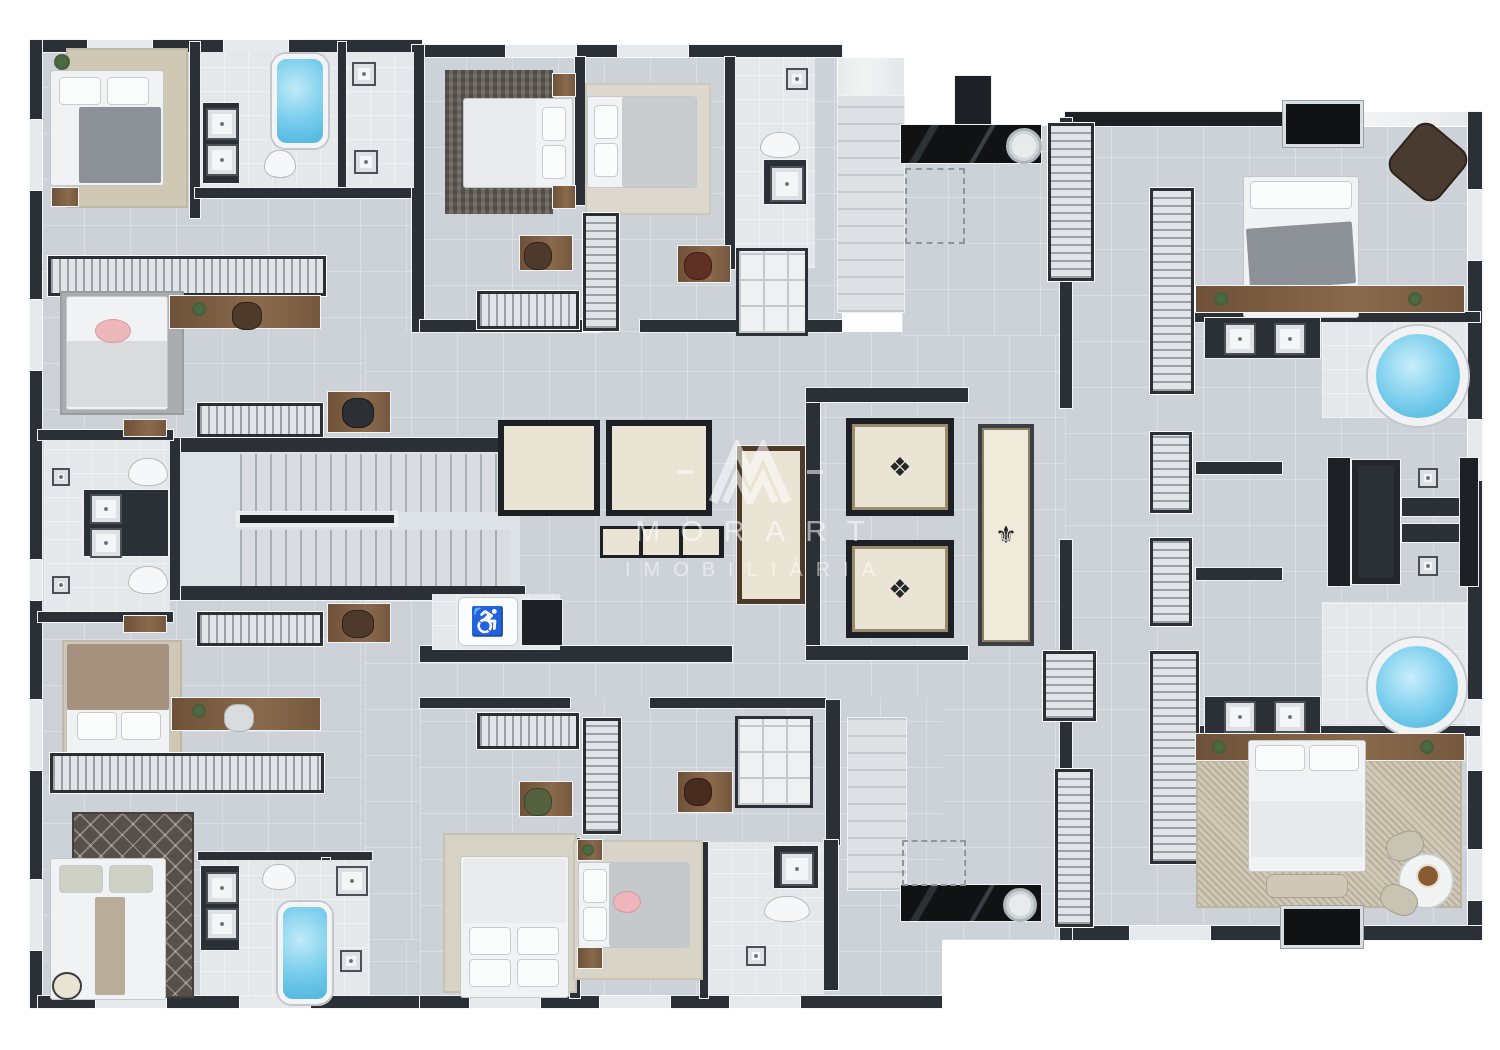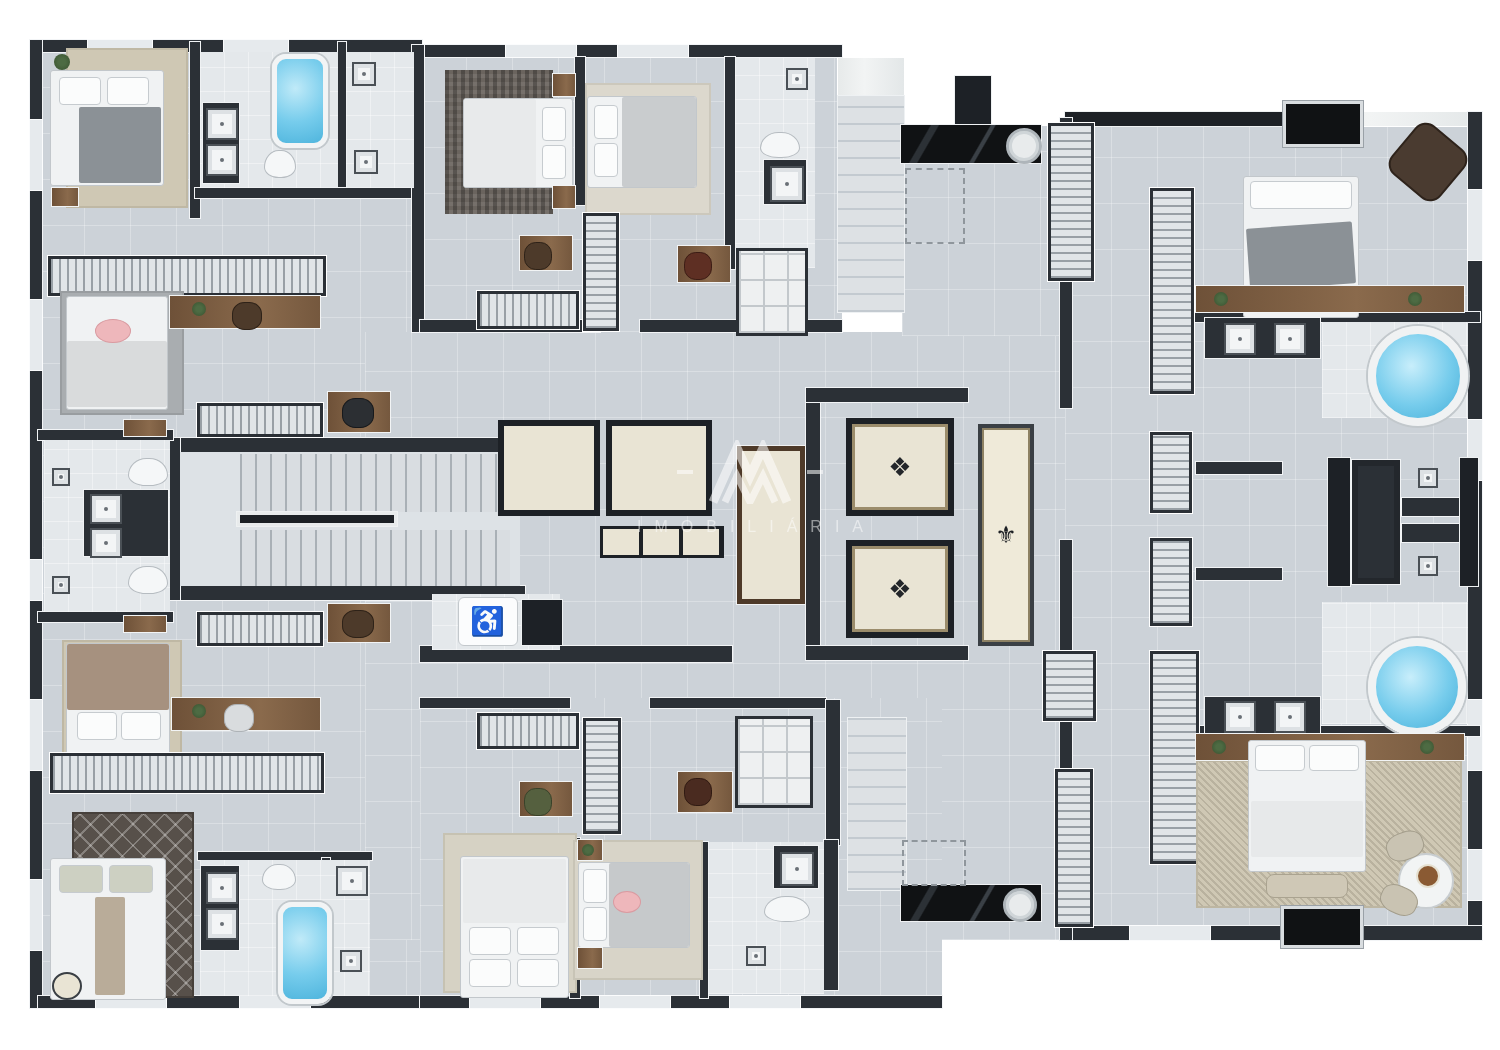--- a/index.html
+++ b/index.html
@@ -50,21 +50,21 @@
                      repeating-linear-gradient(90deg,#c3c8cc 0 2px,transparent 2px 24px);}
   .dashed{position:absolute;border:2px dashed #8f969c;}
   .elev{position:absolute;background:var(--elevator-floor);border:6px solid var(--wall-dark);
     box-shadow:inset 0 0 0 3px #9b8c6b;display:flex;align-items:center;justify-content:center;
     color:#23262a;font-size:26px;line-height:1;}
   .plant{position:absolute;border-radius:50%;background:radial-gradient(circle,#4d6b43 30%,#39512f);}
   .glyph{display:flex;align-items:center;justify-content:center;line-height:1;}
   #wm{position:absolute;left:560px;top:440px;width:380px;text-align:center;z-index:60;
       color:rgba(255,255,255,.55);pointer-events:none;}
   #wm .brand{font-size:30px;letter-spacing:20px;font-weight:400;margin-top:6px;text-indent:20px;}
-  #wm .sub{font-size:16px;letter-spacing:13px;margin-top:10px;text-indent:13px;color:rgba(255,255,255,.5);}
+  #wm .sub{font-size:20px;letter-spacing:13px;margin-top:10px;text-indent:13px;color:rgba(255,255,255,.5);}
 </style>
 </head>
 <body>
 
 <div id="canvas">
 
   <div class="floor" style="left:38px;top:42px;width:384px;height:966px"></div>
   <div class="floor" style="left:420px;top:45px;width:422px;height:287px"></div>
   <div class="floor" style="left:365px;top:332px;width:703px;height:316px"></div>
   <div class="floor" style="left:365px;top:646px;width:703px;height:294px"></div>
@@ -354,16 +354,17 @@
   <div class="toilet" style="left:764px;top:896px;width:44px;height:24px"></div>
   <div class="sinkbox" style="left:746px;top:946px;width:16px;height:16px"></div>
 
   <div id="wm">
     <svg width="150" height="64" viewBox="0 0 150 64" style="opacity:.55">
       <polyline points="2,32 18,32" fill="none" stroke="#ffffff" stroke-width="4"></polyline>
       <polyline points="132,32 148,32" fill="none" stroke="#ffffff" stroke-width="4"></polyline>
       <polyline points="38,62 62,8 75,36 88,8 112,62" fill="none" stroke="#ffffff" stroke-width="9" stroke-linejoin="miter"></polyline>
       <polyline points="50,62 62,36 75,62 88,36 100,62" fill="none" stroke="#ffffff" stroke-width="7"></polyline>
     </svg>
+    <div class="brand">MORART</div>
     <div class="sub">IMOBILIÁRIA</div>
   </div>
 
 </div>
 
 </body></html>

